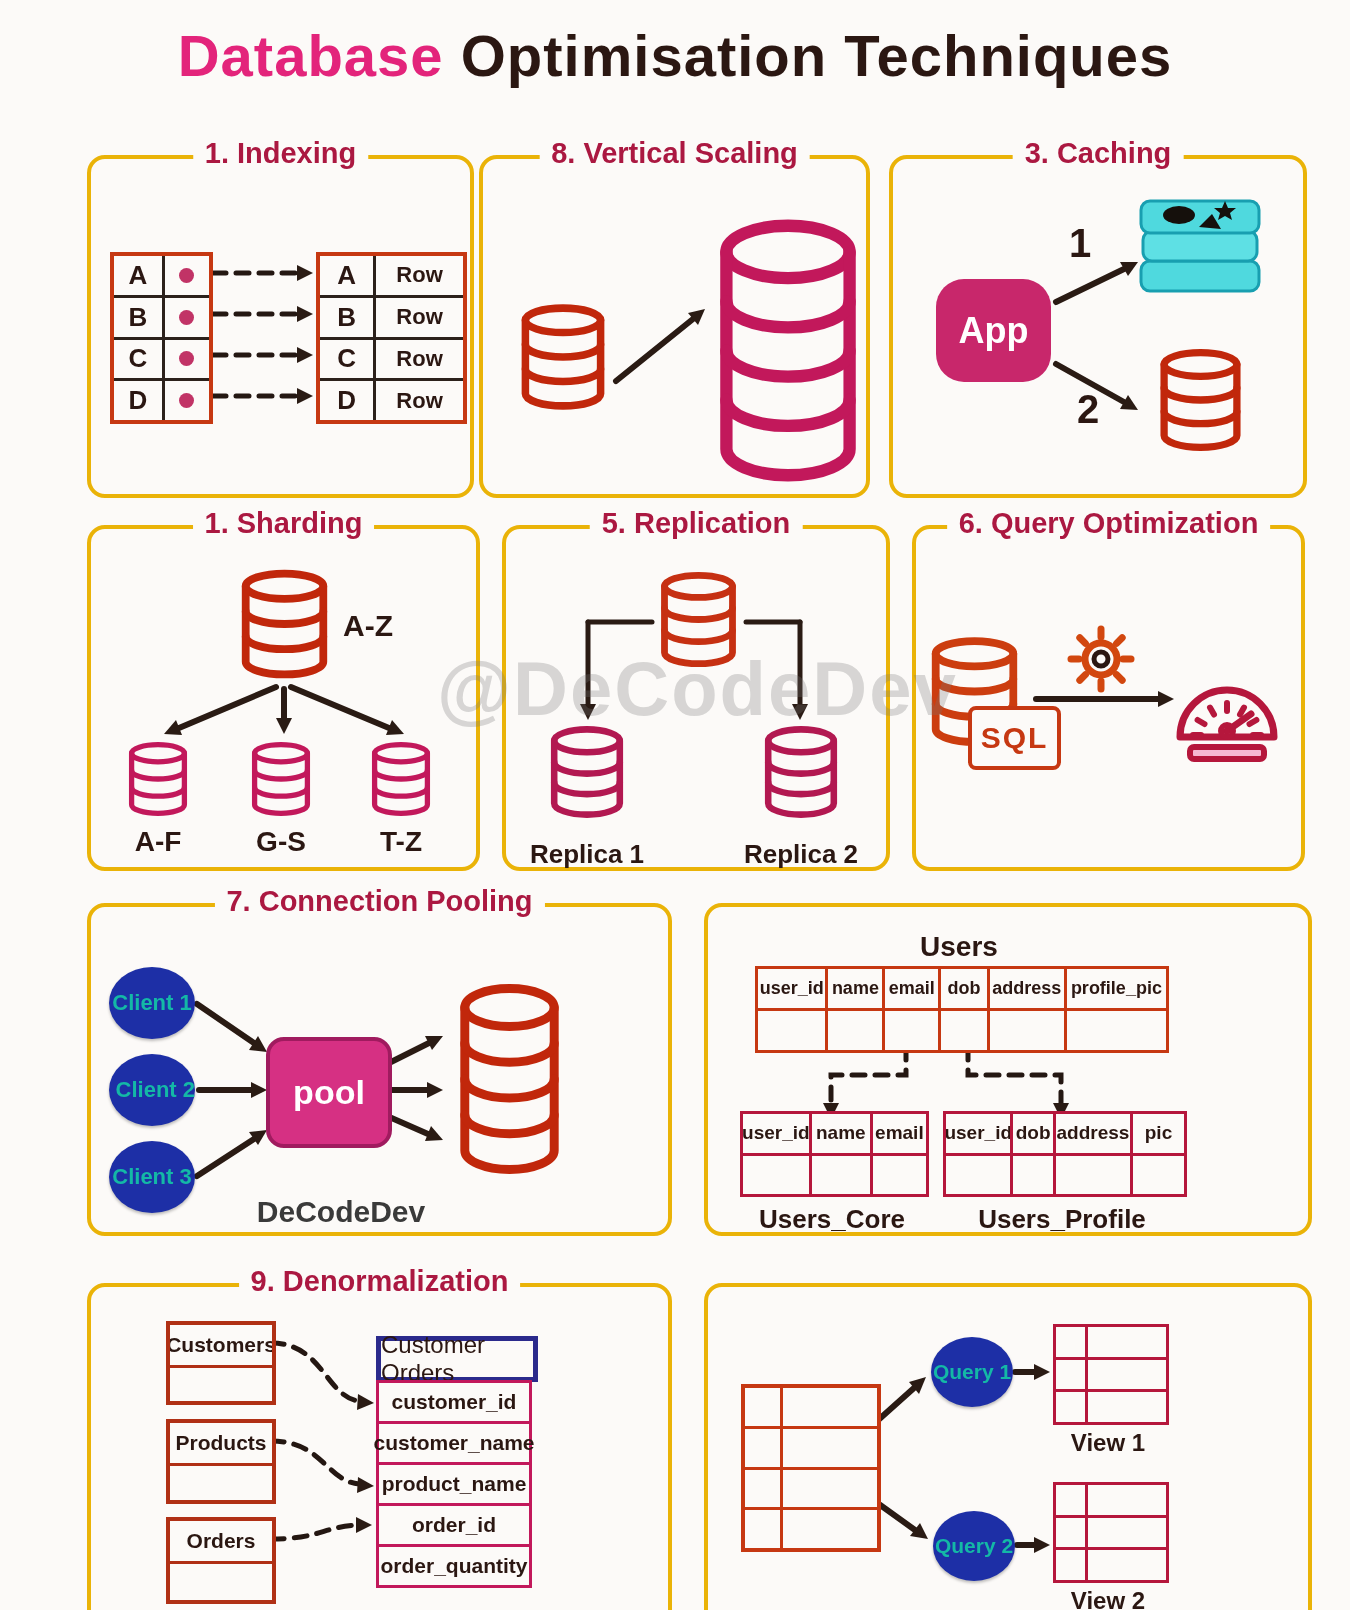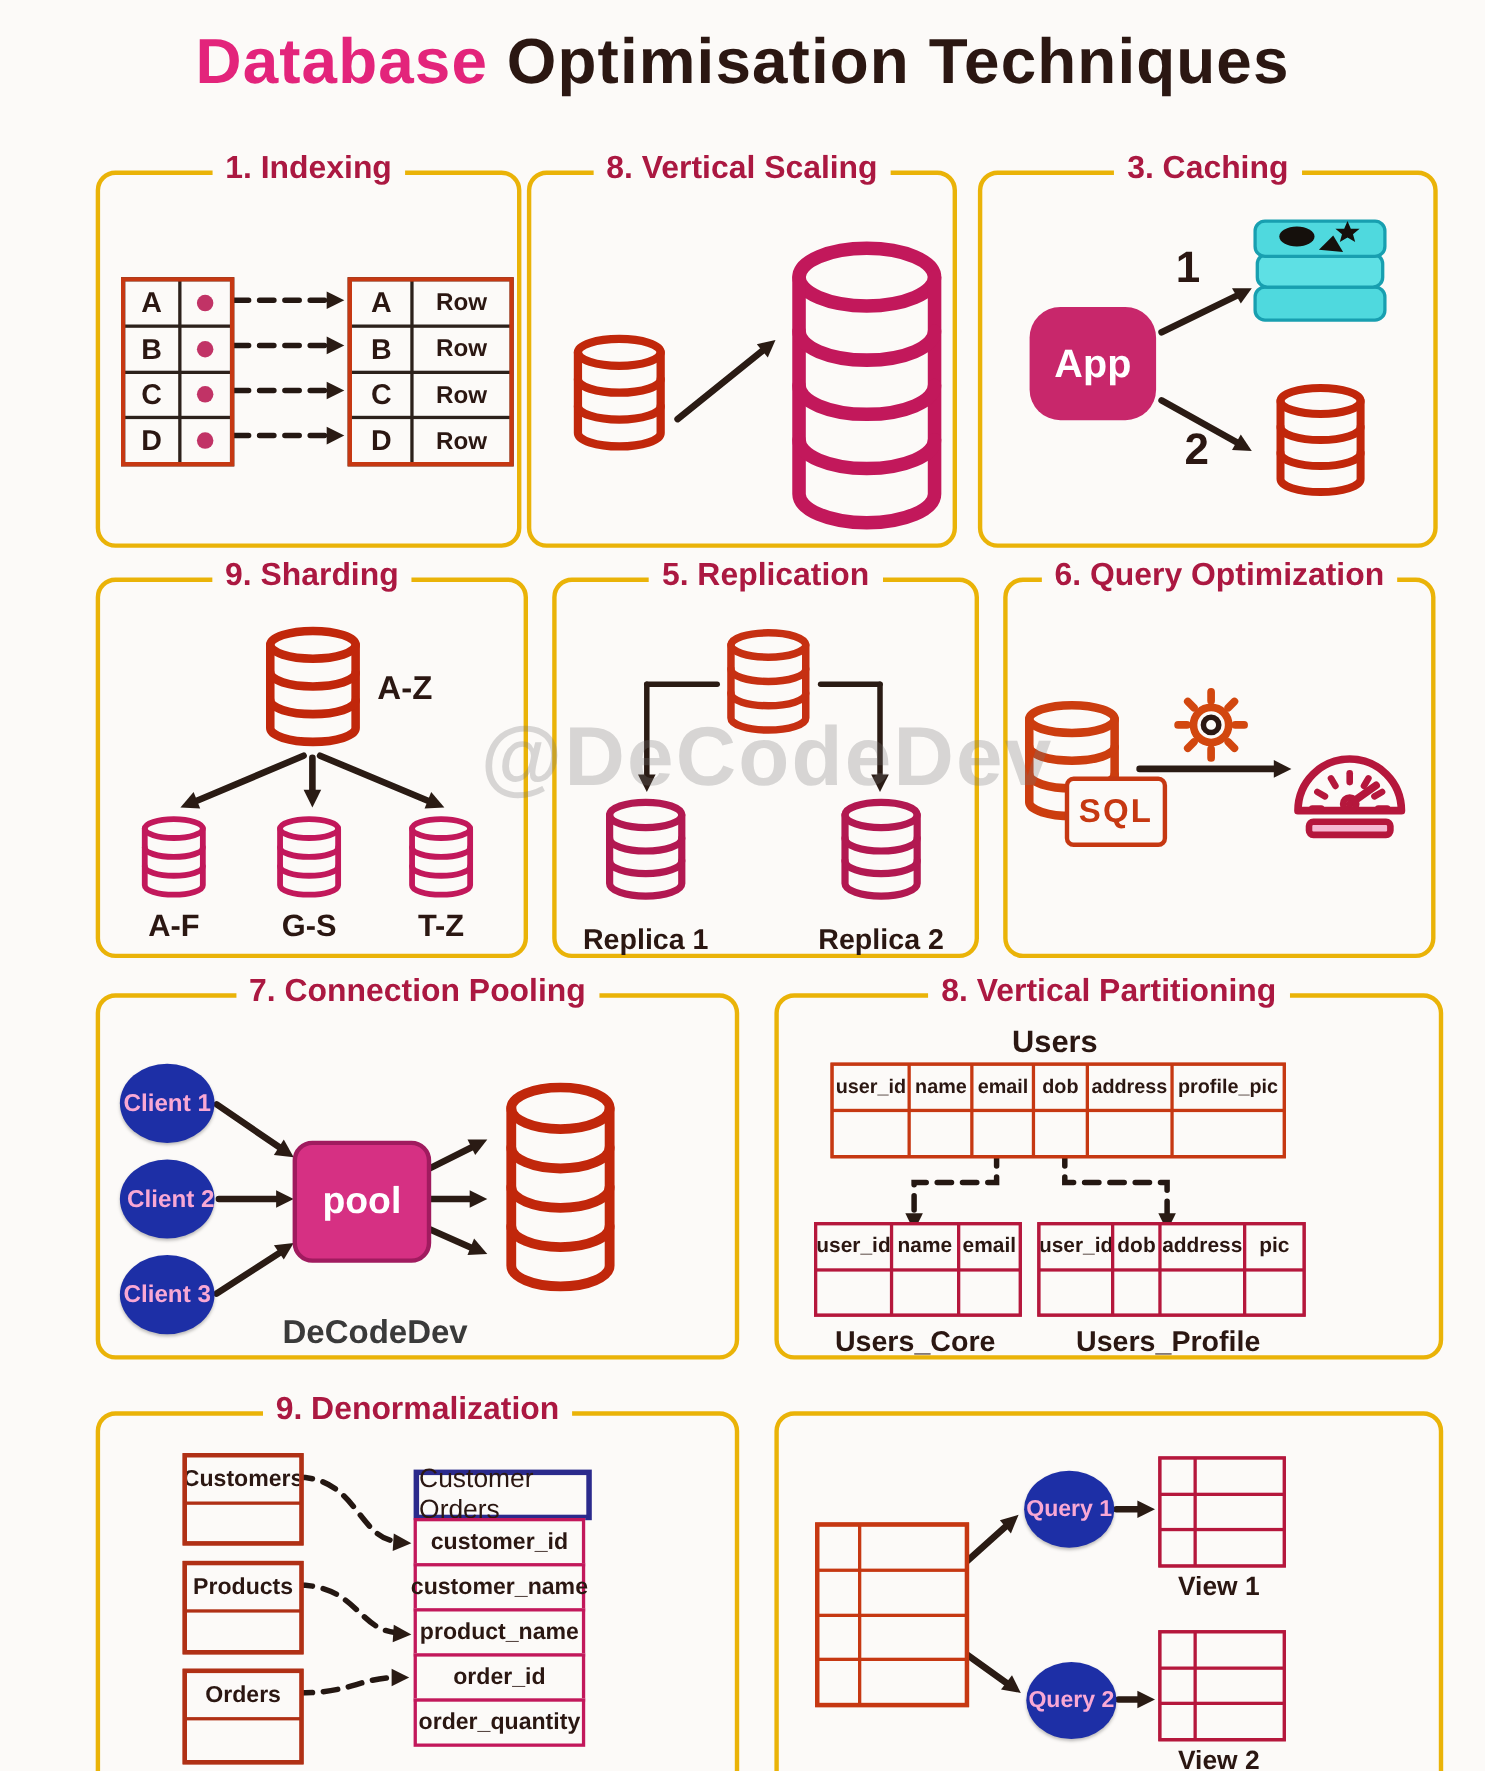--- a/index.html
+++ b/index.html
@@ -17,21 +17,21 @@
   .arr{stroke:#2a1b14;stroke-width:6;stroke-linecap:round;fill:none;}
   .arr5{stroke:#2a1b14;stroke-width:5;stroke-linecap:round;fill:none;}
   .dash{stroke:#241712;stroke-width:5;stroke-linecap:round;fill:none;stroke-dasharray:13 10;}
   .head{fill:#2a1b14;stroke:none;}
   .clbl{position:absolute;transform:translateX(-50%);font-weight:bold;color:#2b1712;
         white-space:nowrap;z-index:2;}
   .tbl{position:absolute;display:grid;gap:3px;z-index:2;}
   .tbl>div{display:flex;align-items:center;justify-content:center;background:#fcfaf8;
            font-weight:bold;color:#2b1712;overflow:hidden;}
   .dot{width:15px;height:15px;border-radius:50%;background:#c13366;}
-  .ell{position:absolute;border-radius:50%;background:#1d2fa6;color:#f9a8d4;display:flex;
+  .ell{position:absolute;border-radius:50%;background:#1d2fa6;color:#14b8a6;display:flex;
        align-items:center;justify-content:center;font-weight:bold;z-index:2;
        box-shadow:0 2px 3px rgba(0,0,0,.25);}
   .chip{position:absolute;display:flex;align-items:center;justify-content:center;
         color:#fff;font-weight:bold;z-index:2;}
   .app-chip{background:#c8276b;border-radius:28px;font-size:36px;}
   .pool-chip{background:#d63083;border:4px solid #a01b5f;border-radius:18px;font-size:34px;}
   .sqlbox{position:absolute;border:4px solid #c63812;border-radius:8px;background:#fcfaf8;
           display:flex;align-items:center;justify-content:center;color:#c63812;
           font-weight:bold;font-size:30px;letter-spacing:2px;z-index:2;}
   .stackrow{position:absolute;z-index:2;}
@@ -160,21 +160,21 @@
       <use href="#cyl3" x="262" y="185" width="91" height="112" style="color:#c1270b"></use>
     </svg>
     <div class="chip app-chip" style="left:43px;top:120px;width:115px;height:103px;">
       <span>App</span>
     </div>
     <div class="clbl" style="left:187px;top:62px;font-size:40px;">1</div>
     <div class="clbl" style="left:195px;top:228px;font-size:40px;">2</div>
   </div>
 
   <div class="panel" style="left:73px;top:525px;width:385px;height:338px;">
-    <div class="panel-title">9. Sharding</div>
+    <div class="panel-title">1. Sharding</div>
     <svg class="gfx" viewBox="0 0 385 338">
       <use href="#cyl3" x="145" y="38" width="97" height="114" style="color:#c1270b"></use>
       <g>
         <line class="arr" x1="185" y1="158" x2="88" y2="199"></line>
           <polygon class="head" points="73,205 85,191 91,206"></polygon>
         <line class="arr" x1="193" y1="160" x2="193" y2="190"></line>
           <polygon class="head" points="193,205 185,189 201,189"></polygon>
         <line class="arr" x1="200" y1="158" x2="298" y2="199"></line>
           <polygon class="head" points="313,205 295,206 301,191"></polygon>
       </g>
@@ -282,21 +282,20 @@
     <div class="ell" style="left:18px;top:234px;width:86px;height:72px;font-size:22px;">
         <span>Client 3</span>
       </div>
     <div class="chip pool-chip" style="left:175px;top:130px;width:118px;height:103px;">
       <span>pool</span>
     </div>
     <div class="brand clbl" style="left:250px;top:288px;font-size:30px;font-weight:600;">DeCodeDev</div>
   </div>
 
   <div class="panel" style="left:690px;top:903px;width:600px;height:325px;">
-    <div class="panel-title">8. Vertical Partitioning</div>
     <svg class="gfx" viewBox="0 0 600 325">
       <g>
         <path class="dash" d="M198,140 V168 H123 V198" stroke-dasharray="11 8"></path>
         <polygon class="head" points="123,212 115,196 131,196"></polygon>
         <path class="dash" d="M260,140 V168 H353 V198" stroke-dasharray="11 8"></path>
         <polygon class="head" points="353,212 345,196 361,196"></polygon>
       </g>
     </svg>
     <div class="clbl" style="left:251px;top:24px;font-size:28px;">Users</div>
     <div class="tbl" style="left:47px;top:59px;width:408px;height:81px;grid-template-columns:70fr 56fr 55fr 47fr 77fr 103fr;grid-template-rows:1fr 1fr;background:#c63812;border:3px solid #c63812;">

